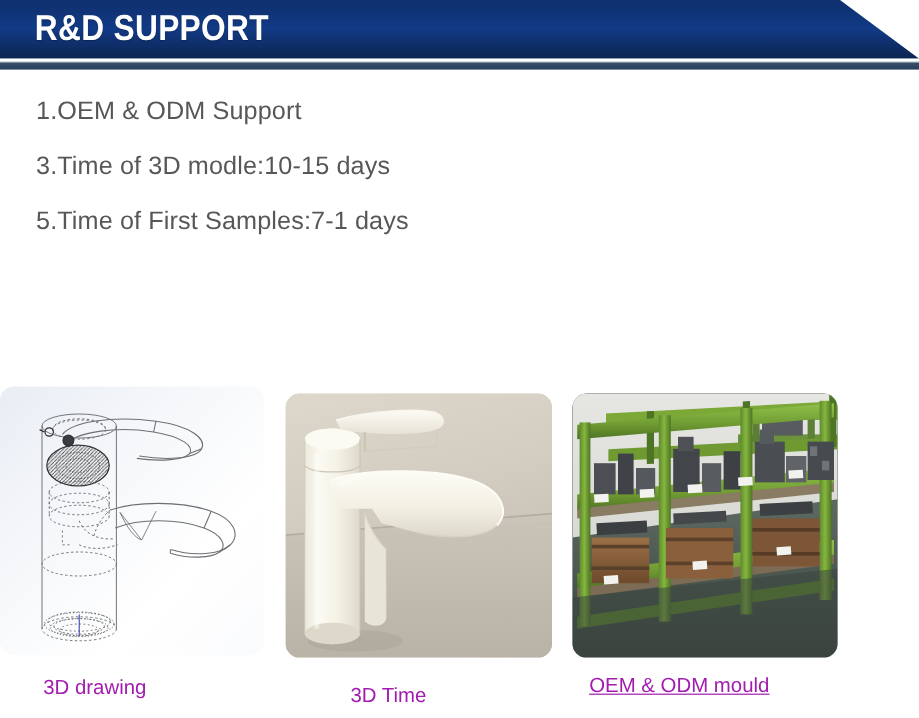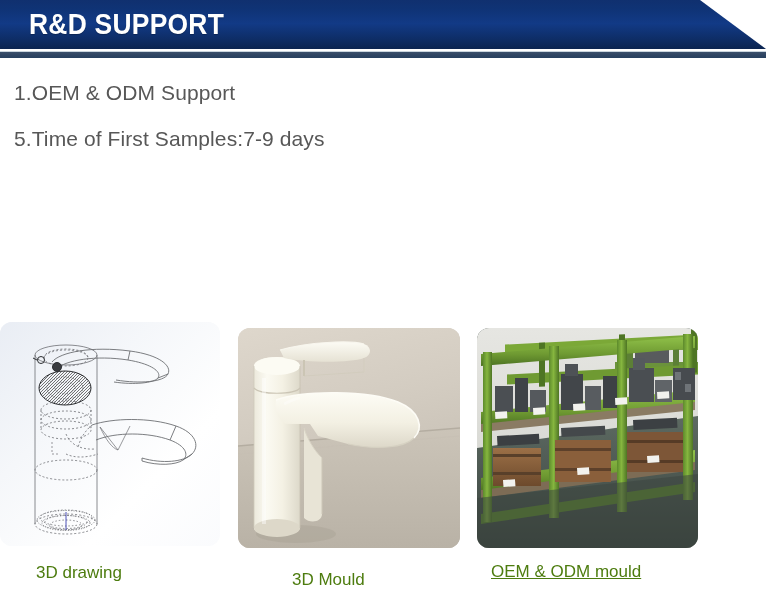--- a/index.html
+++ b/index.html
@@ -65,20 +65,21 @@
     width: 560px;
   }
   .feature-row {
     height: 46px;
     line-height: 46px;
     padding-left: 14px;
     font-size: 21px;
     color: #575757;
     white-space: nowrap;
     letter-spacing: 0.1px;
+    margin-left: 16px;
   }
 
   
   .card {
     position: absolute;
     border-radius: 12px;
     overflow: hidden;
   }
   #card-3d-drawing {
     left: 0px; top: 322px;
@@ -102,21 +103,21 @@
   
   .mould-svg { position: absolute; left: 0; top: 0; width: 100%; height: 100%; }
 
   
   .shelf-svg { position: absolute; left: 0; top: 0; width: 100%; height: 100%; }
 
   
   .caption {
     position: absolute;
     font-size: 17px;
-    color: #4d7c0f;
+    color: #a21caf;
     white-space: nowrap;
     font-family: "Liberation Sans", sans-serif;
   }
   #caption-3d-drawing { left: 36px; top: 563px; }
   #caption-3d-mould   { left: 292px; top: 570px; }
   #caption-oem-mould  { left: 491px; top: 562px; text-decoration: underline; }
 </style>
 </head>
 <body>
 
@@ -124,21 +125,22 @@
 
   <div class="banner-wrap">
     <div class="banner-shape"></div>
     <div class="banner-title">R&amp;D SUPPORT</div>
     <div class="banner-underbar-hi"></div>
     <div class="banner-underbar"></div>
   </div>
 
   <div class="feature-list">
     <div class="feature-row">1.OEM &amp; ODM Support</div>
-    <div class="feature-row">5.Time of First Samples:7-9 days</div>
+    <div class="feature-row">3.Time of 3D modle:10-15 days</div>
+    <div class="feature-row">5.Time of First Samples:7-1 days</div>
   </div>
 
   <div class="card" id="card-3d-drawing">
     <svg class="cad-svg" viewBox="0 0 220 224">
       <defs>
         <linearGradient id="cadbg" x1="0" y1="0" x2="1" y2="1">
           <stop offset="0%" stop-color="#e9edf4"></stop>
           <stop offset="35%" stop-color="#f5f7fa"></stop>
           <stop offset="70%" stop-color="#ffffff"></stop>
           <stop offset="100%" stop-color="#fafbfd"></stop>
@@ -391,16 +393,16 @@
         <rect x="26" y="152" width="12" height="7" transform="rotate(-4 26 152)"></rect>
         <rect x="100" y="140" width="12" height="7" transform="rotate(-4 100 140)"></rect>
         <rect x="170" y="128" width="12" height="7" transform="rotate(-4 170 128)"></rect>
       </g>
 
       <path d="M0,170 L221,146 L221,220 L0,220 Z" fill="#3c453f" opacity="0.55"></path>
     </svg>
   </div>
 
   <div class="caption" id="caption-3d-drawing">3D drawing</div>
-  <div class="caption" id="caption-3d-mould">3D Mould</div>
+  <div class="caption" id="caption-3d-mould">3D Time</div>
   <div class="caption" id="caption-oem-mould">OEM &amp; ODM mould</div>
 
 </div>
 
 </body></html>

